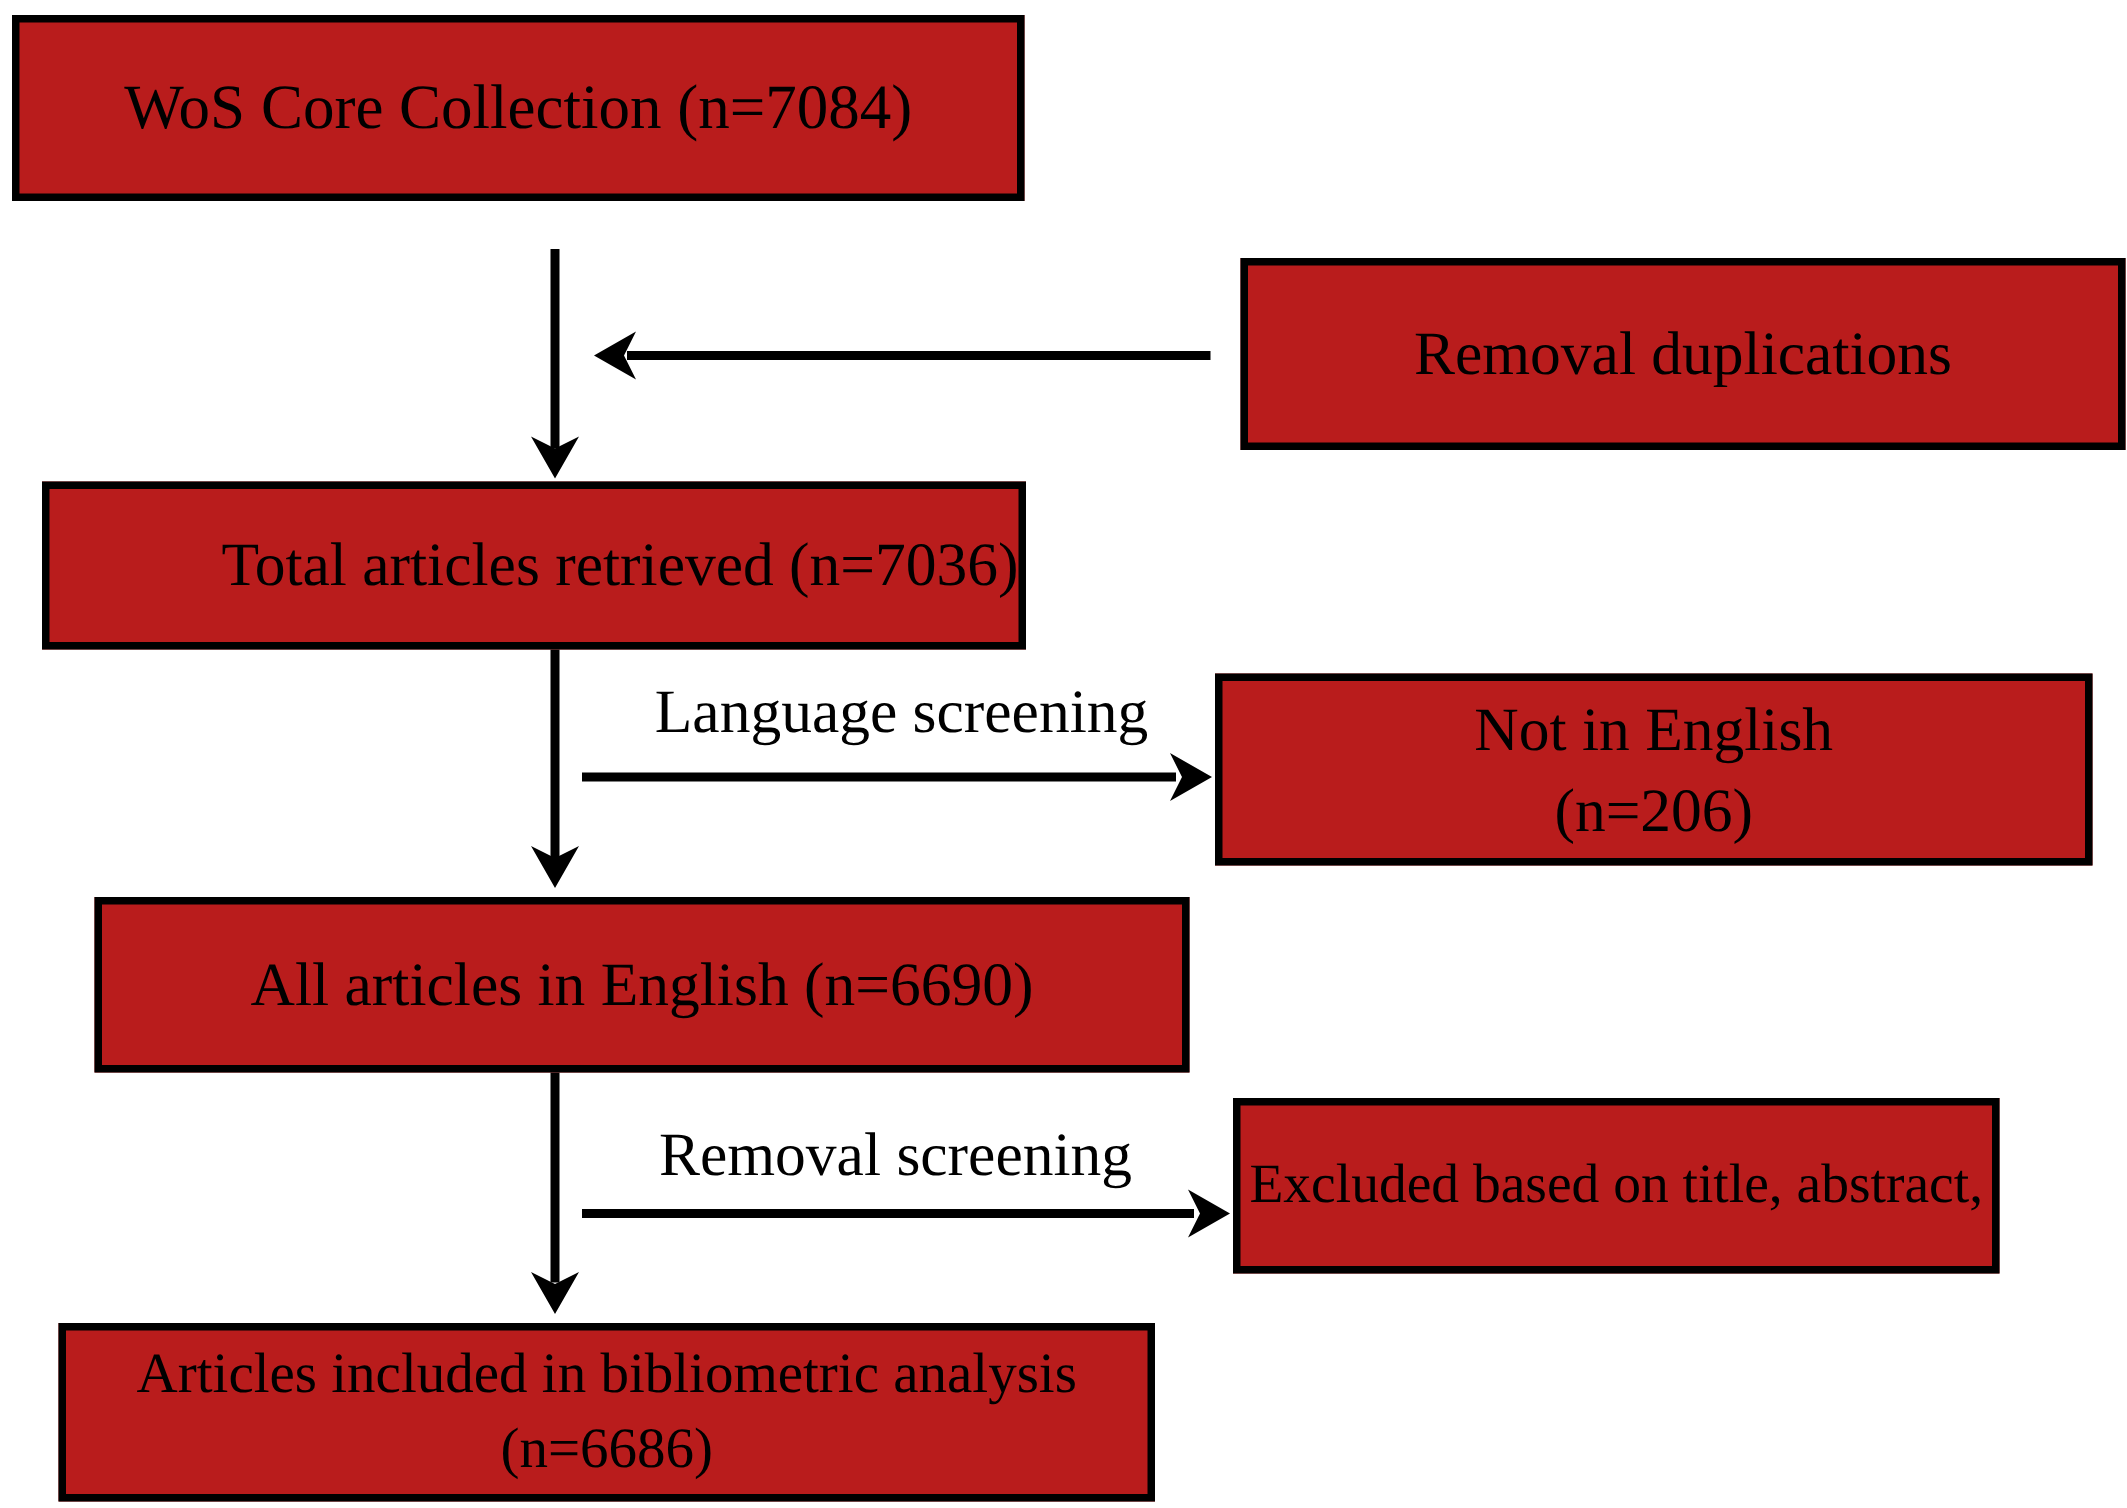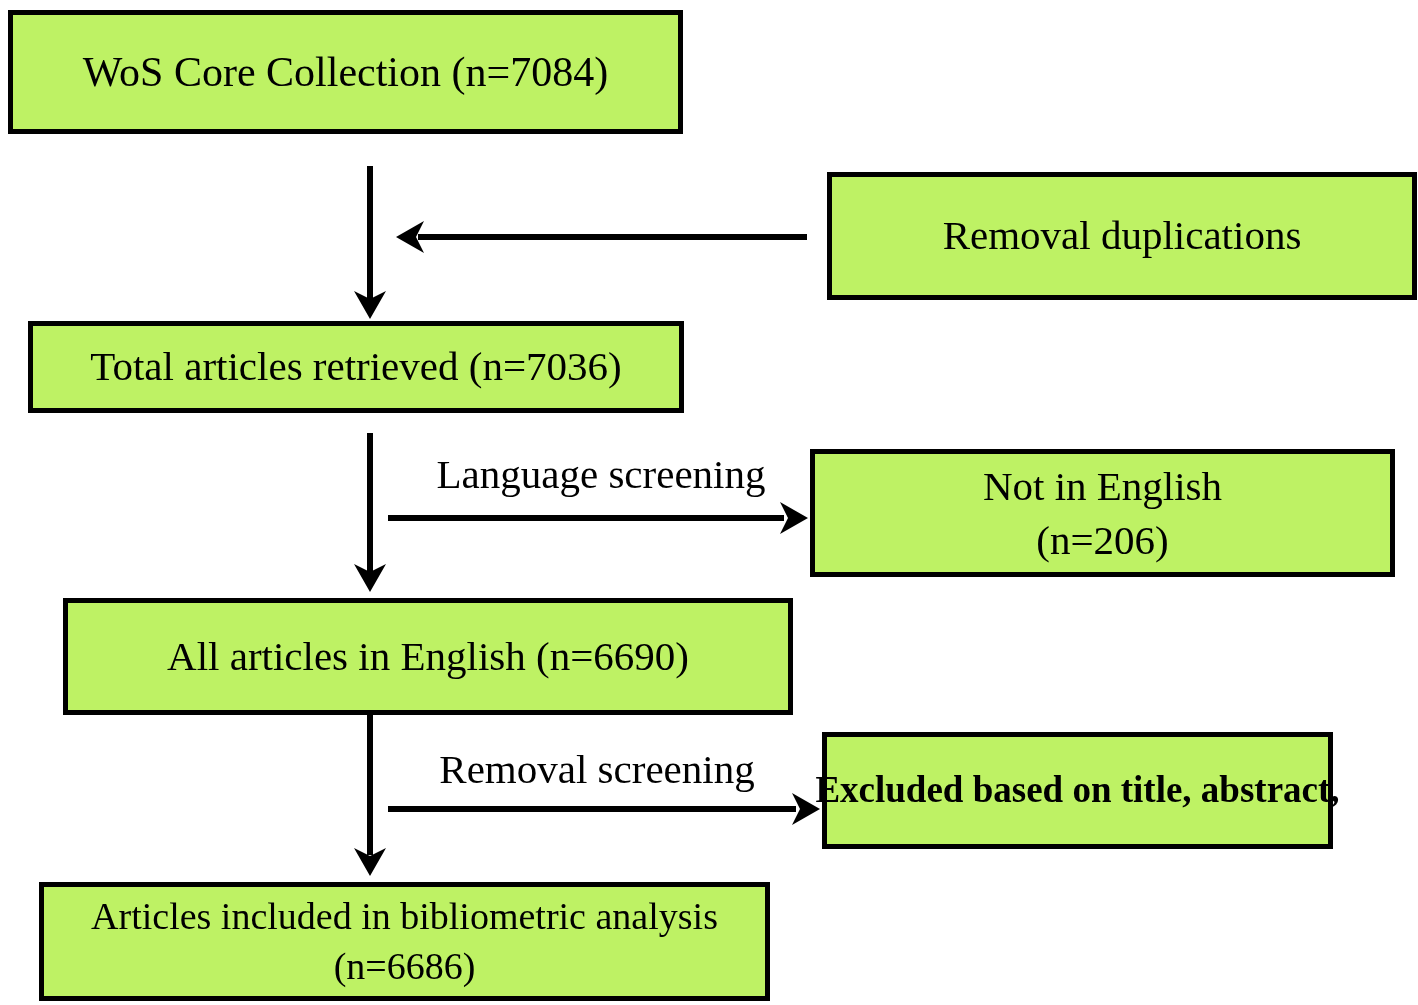--- a/index.html
+++ b/index.html
@@ -12,39 +12,39 @@
     width: 1418px;
     height: 1005px;
     background: #ffffff;
     font-family: "Liberation Serif", "DejaVu Serif", serif;
     color: #000000;
     overflow: hidden;
   }
   .flow-box {
     position: absolute;
     border: 5px solid #000000;
-    background: #bef264;
+    background: #b91c1c;
     display: flex;
     flex-direction: column;
     align-items: center;
     justify-content: center;
     text-align: center;
     font-size: 41px;
     line-height: 1.3;
     box-sizing: border-box;
     white-space: nowrap;
   }
   .flow-box span { display: block; }
 
   #box-wos       { left: 8px;   top: 10px;  width: 675px; height: 124px; font-size: 42px; }
   #box-removal   { left: 807px; top: 172px; width: 590px; height: 128px; margin-left: 20px; }
-  #box-total     { left: 28px;  top: 321px; width: 656px; height: 92px; }
+  #box-total     { left: 28px;  top: 321px; width: 656px; height: 112px; align-items: flex-end; }
   #box-notenglish{ left: 810px; top: 449px; width: 585px; height: 128px; line-height: 1.32; }
   #box-english   { left: 27px;  top: 598px; width: 730px; height: 117px; margin-left: 36px; }
-  #box-excluded  { left: 822px; top: 732px; width: 511px; height: 117px; font-size: 37px; line-height: 1.32; font-weight: bold; }
+  #box-excluded  { left: 822px; top: 732px; width: 511px; height: 117px; font-size: 37px; line-height: 1.32; }
   #box-included  { left: 39px;  top: 882px; width: 731px; height: 119px; font-size: 38px; line-height: 1.3; }
 
   .edge-label {
     position: absolute;
     font-size: 41px;
     white-space: nowrap;
     transform: translateX(-50%);
   }
   #label-language { left: 601px; top: 450px; }
   #label-manual   { left: 597px; top: 745px; }

